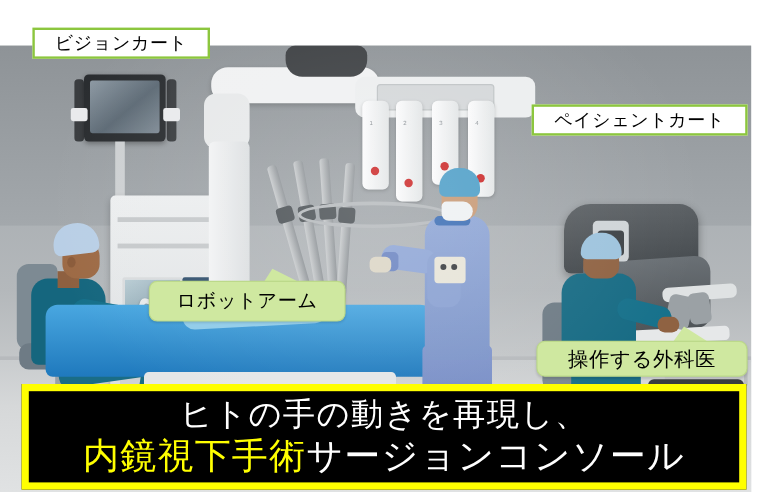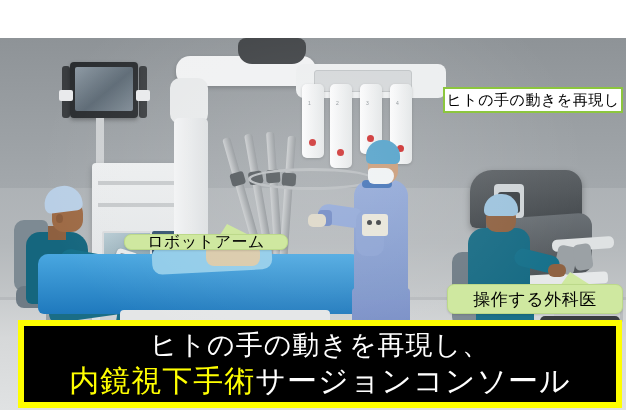--- a/index.html
+++ b/index.html
@@ -127,21 +127,21 @@
   
   .label{position:absolute;box-sizing:border-box;display:flex;align-items:center;
      justify-content:center;white-space:nowrap;color:#000;letter-spacing:.5px;}
   .label.white{background:#ffffff;border:2px solid #8cc63e;}
   .label.green{background:#cfe8a0;border:1px solid #bcd98a;border-radius:7px;
      box-shadow:0 1px 2px rgba(0,0,0,.12);}
 
   #lbl-vision{left:27px;top:23px;width:148px;height:26px;font-size:15px;}
   #lbl-patient{left:236px;top:4px;width:156px;height:25px;font-size:15px;}
   #lbl-console{left:443px;top:87px;width:180px;height:26px;font-size:15px;}
-  #lbl-arm{left:124px;top:234px;width:164px;height:16px;font-size:16px;}
+  #lbl-arm{left:124px;top:234px;width:164px;height:34px;font-size:16px;}
   #lbl-surgeon{left:447px;top:284px;width:176px;height:30px;font-size:17px;}
 
   
   .tail{position:absolute;width:0;height:0;}
   #tail-arm{left:218px;top:224px;border-left:9px solid transparent;
       border-right:28px solid transparent;border-bottom:14px solid #cfe8a0;}
   #tail-surgeon{left:560px;top:272px;border-left:10px solid transparent;
       border-right:22px solid transparent;border-bottom:14px solid #cfe8a0;}
 
   
@@ -281,23 +281,24 @@
     <div class="s3-leg"></div>
     <div class="s3-torso"></div>
     <div class="s3-head"></div>
     <div class="s3-cap"></div>
     <div class="s3-armR"></div>
     <div class="s3-hand"></div>
 
     <div class="scroll-nub"></div>
   </div>
 
-
-
-  <div class="label white" id="lbl-console">ヒトの手の動きを再現し</div>
+  <div class="label white" id="lbl-vision">ビジョンカート</div>
+
+
+  <div class="label white" id="lbl-console">ペイシェントカート</div>
 
   <div class="tail" id="tail-arm"></div>
   <div class="label green" id="lbl-arm">ロボットアーム</div>
 
   <div class="tail" id="tail-surgeon"></div>
   <div class="label green" id="lbl-surgeon">操作する外科医</div>
 
   <div id="caption">
     <div class="cap-line" id="cap-line1">ヒトの手の動きを再現し、</div>
     <div class="cap-line" id="cap-line2">

